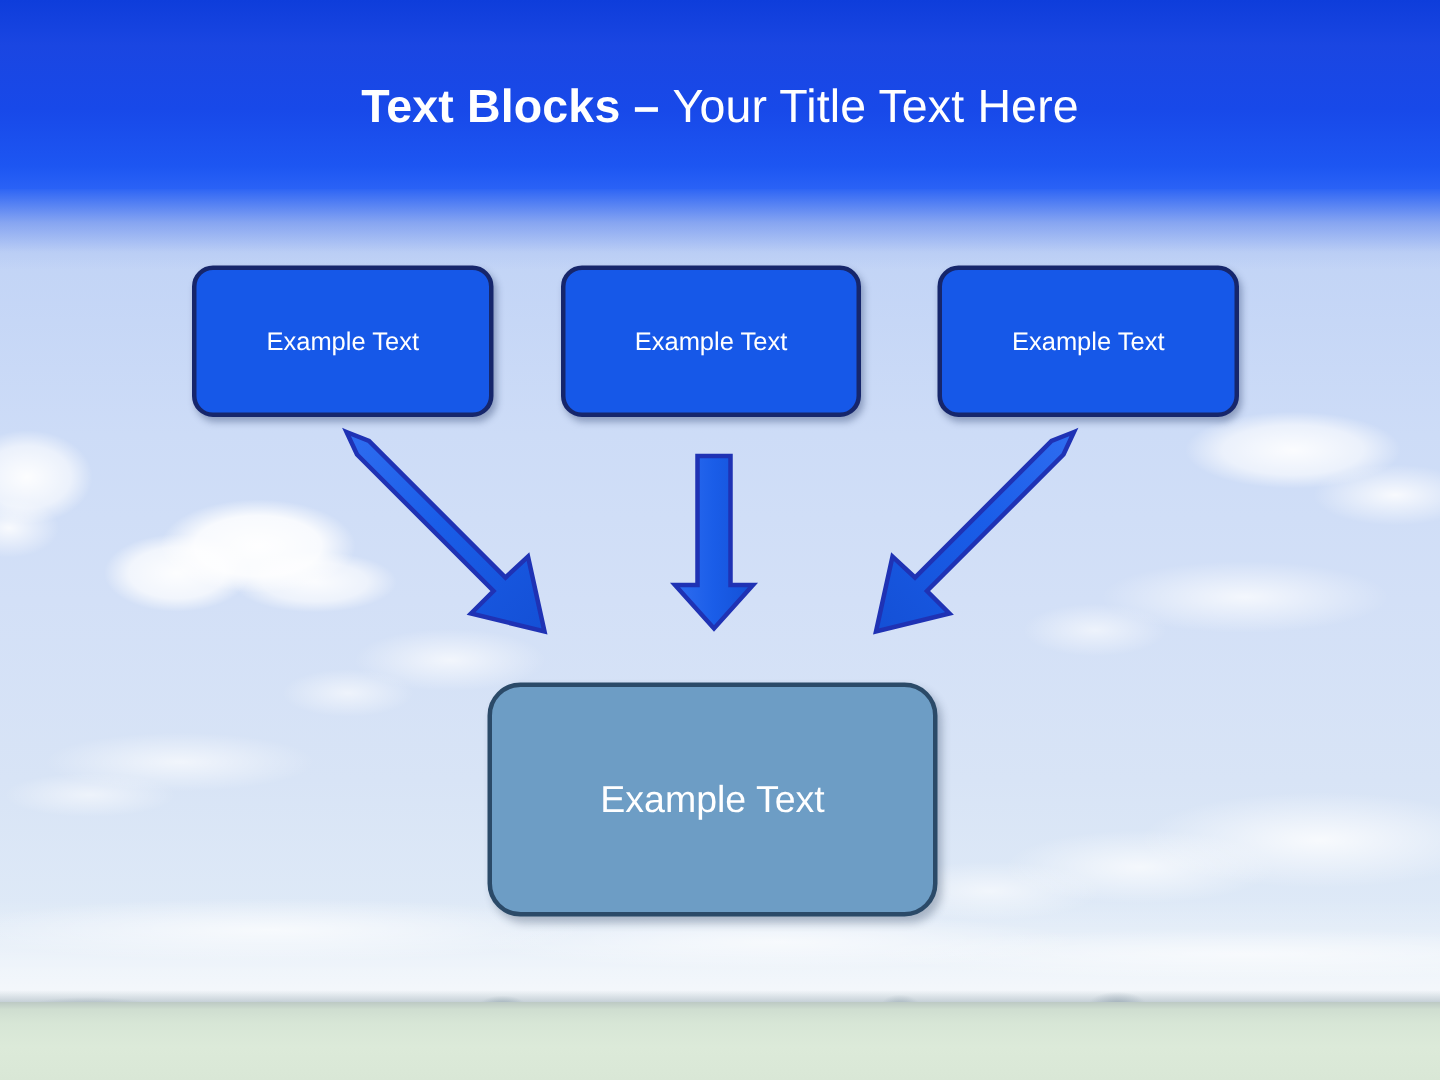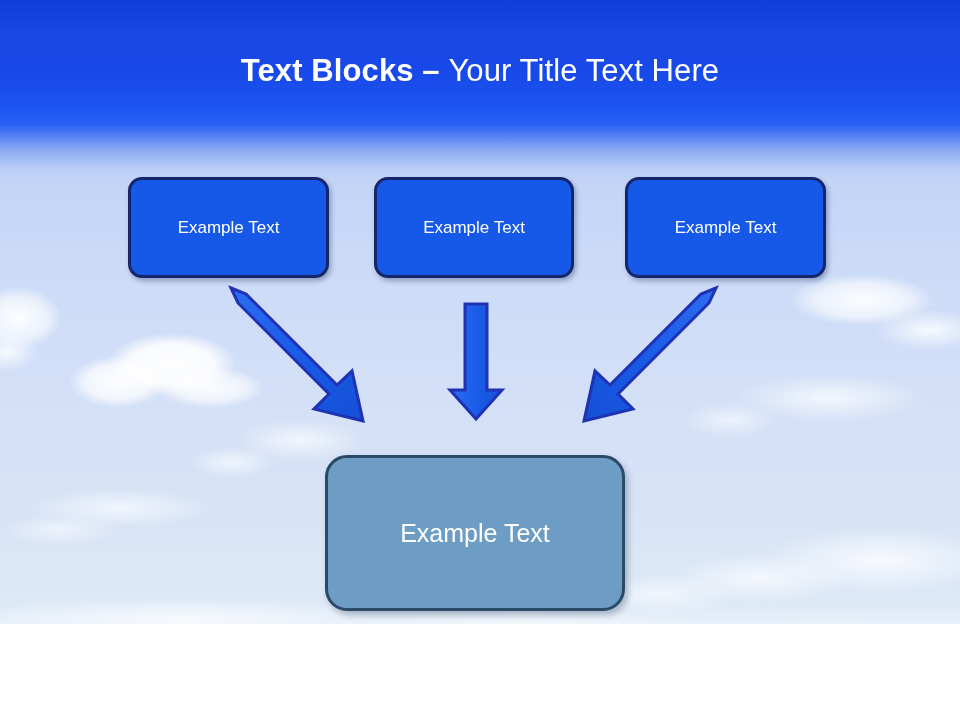--- a/index.html
+++ b/index.html
@@ -7,21 +7,21 @@
     padding: 0;
     background: #ffffff;
   }
   body {
     font-family: "Liberation Sans", sans-serif;
   }
 
   .slide {
     position: relative;
     width: 960px;
-    height: 624px;
+    height: 720px;
     overflow: hidden;
     background: #0369a1;
   }
 
   
   .sky-base {
     position: absolute;
     left: 0; top: 0; right: 0; bottom: 0;
     background:
       linear-gradient(to bottom,

